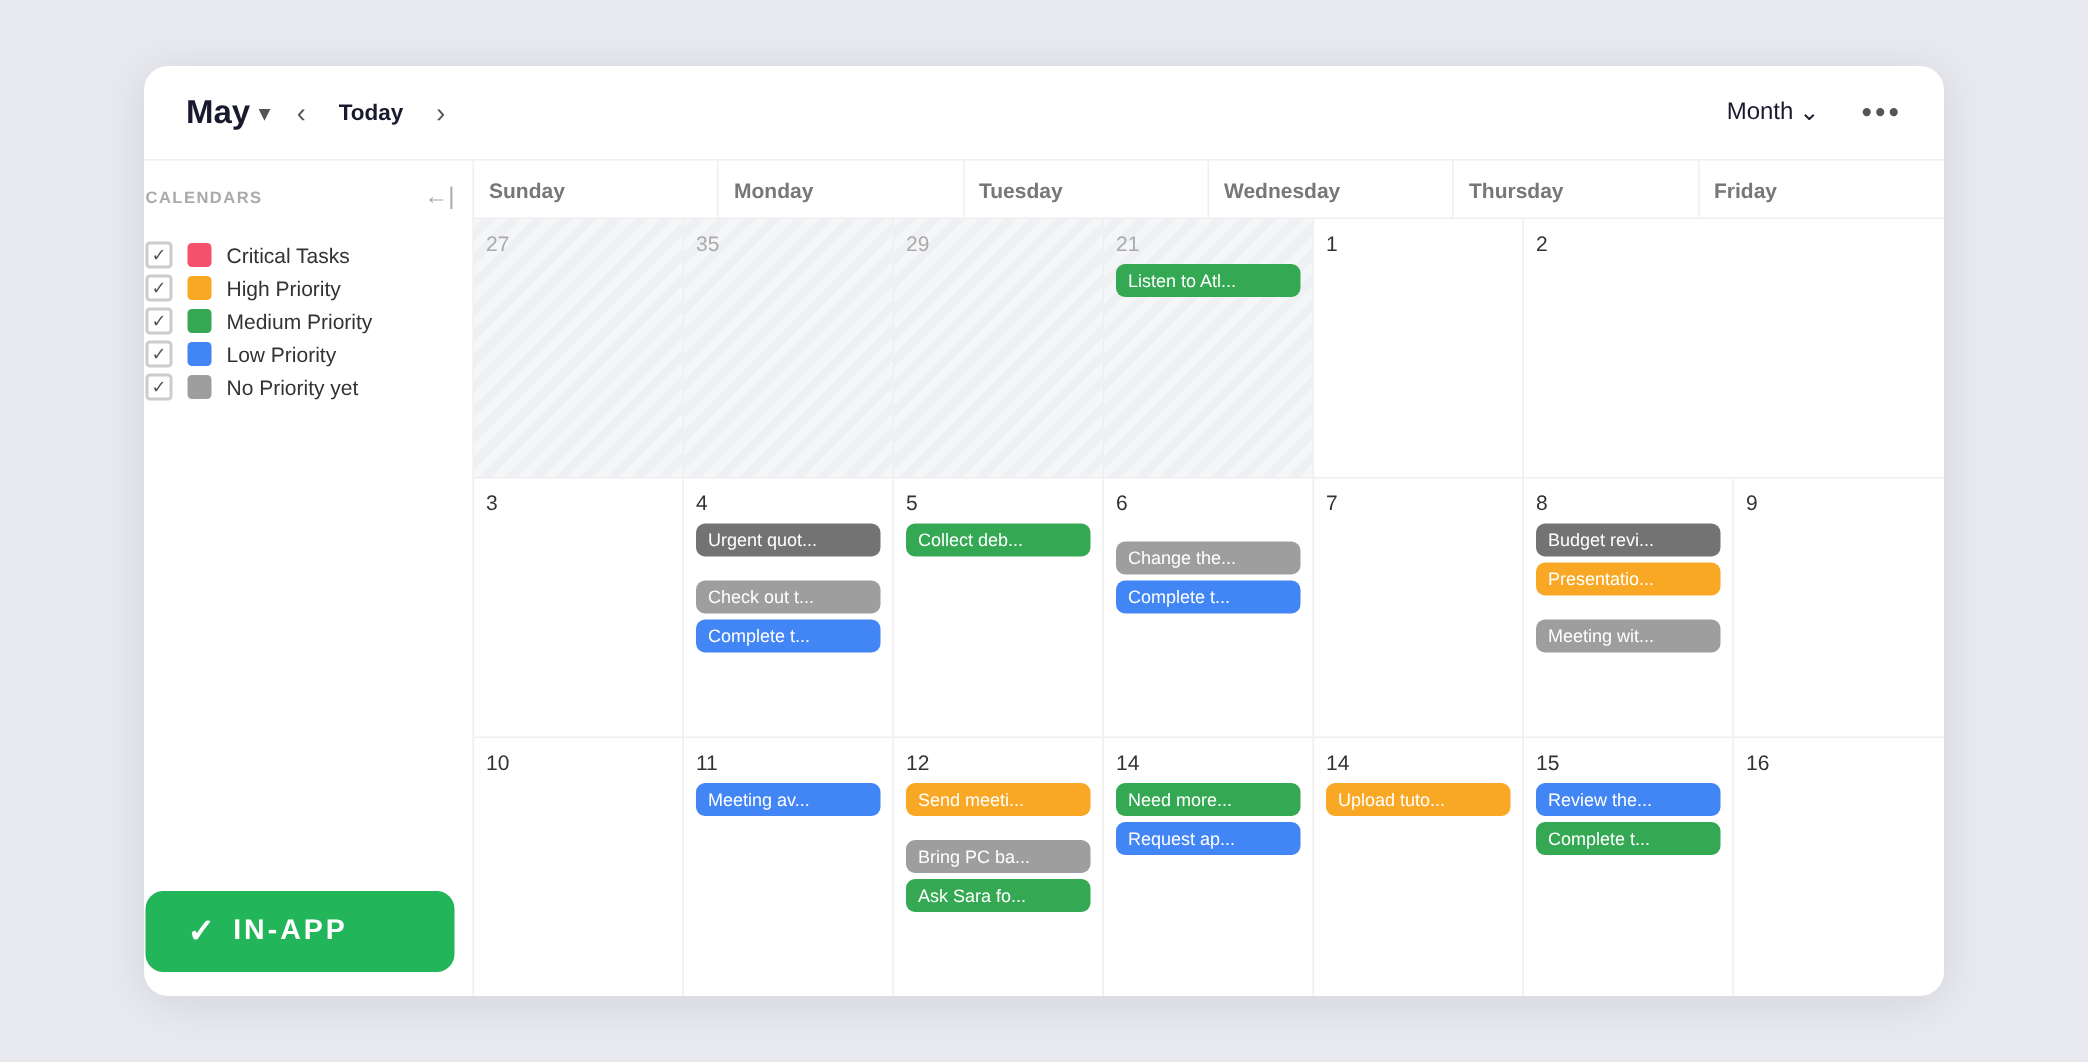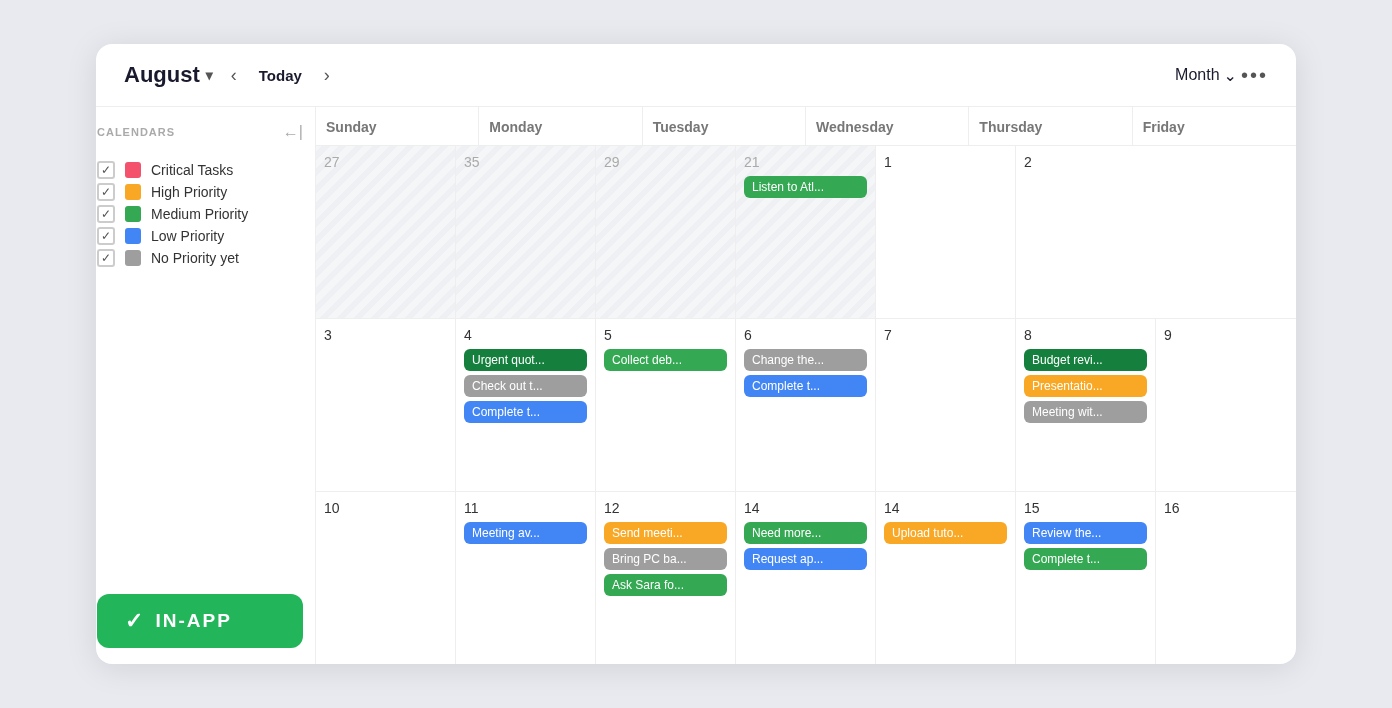--- a/index.html
+++ b/index.html
@@ -58,21 +58,21 @@
       color: #1a1a2e;
       background: none;
       border: none;
       cursor: pointer;
       padding: 2px 4px;
     }
     .header-right {
       margin-left: auto;
       display: flex;
       align-items: center;
-      gap: 4px;
+      gap: 28px;
     }
     .month-selector {
       display: flex;
       align-items: center;
       gap: 4px;
       font-size: 16px;
       font-weight: 500;
       color: #1a1a2e;
       cursor: pointer;
     }
@@ -233,34 +233,34 @@
       border-radius: 6px;
       padding: 4px 8px;
       font-size: 12px;
       color: white;
       font-weight: 500;
       cursor: pointer;
       white-space: nowrap;
       overflow: hidden;
       text-overflow: ellipsis;
     }
-    .pill-red { background: #15803d; }
-    .pill-gray { background: #9e9e9e; }
+    .pill-red { background: #737373; }
+    .pill-gray { background: #9e9e9e; margin-top: 12px; }
     .pill-blue { background: #4285f4; }
     .pill-green { background: #34a853; }
     .pill-orange { background: #f9a825; }
   </style>
 </head>
 <body>
 
 <div class="app-container">
 
   <div class="cal-header">
     <span class="cal-title">
-      <span>August</span>
+      <span>May</span>
       <span class="dropdown-icon">▾</span>
     </span>
     <button class="nav-btn">‹</button>
     <button class="today-btn">Today</button>
     <button class="nav-btn">›</button>
     <div class="header-right">
       <div class="month-selector">
         <span>Month</span>
         <span>⌄</span>
       </div>

